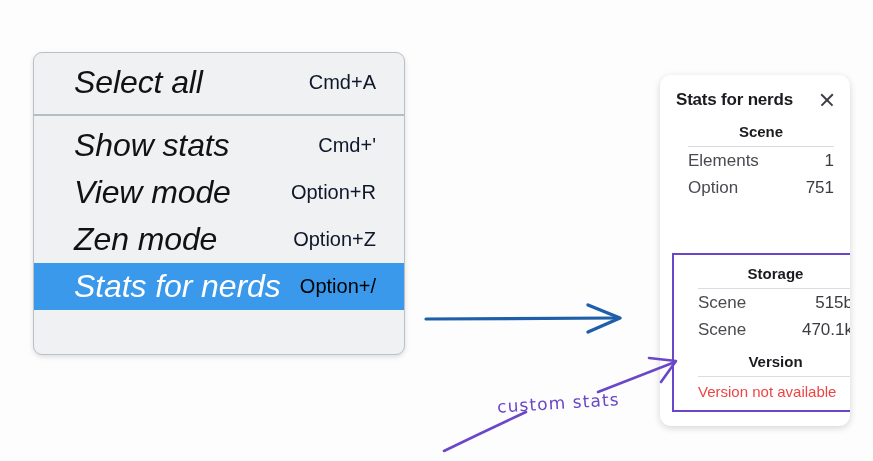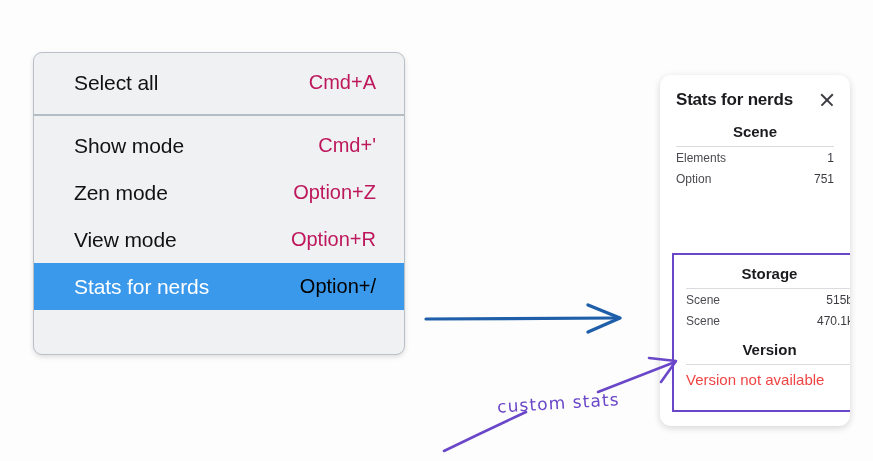--- a/index.html
+++ b/index.html
@@ -39,29 +39,30 @@
   .menu-item {
     position: relative;
     height: 47px;
     display: flex;
     align-items: center;
     padding: 0 28px 0 40px;
     box-sizing: border-box;
     cursor: default;
   }
   .menu-item .label {
-    font-size: 21px;
+    font-size: 32px;
     color: #121212;
     letter-spacing: -0.1px;
     white-space: nowrap;
+    font-style: italic;
   }
   .menu-item .shortcut {
     margin-left: auto;
     font-size: 20px;
-    color: #be185d;
+    color: #0f172a;
     white-space: nowrap;
   }
   .menu-item.selected { background: #3b99ec; }
   .menu-item.selected .label { color: #ffffff; }
   .menu-item.selected .shortcut { color: #000000; }
 
   
   #stats-panel {
     position: absolute;
     left: 660px;
@@ -101,38 +102,39 @@
     top: 8px;
     width: 16px;
     height: 1.6px;
     background: #3c3c42;
   }
   .close-icon::before { transform: rotate(45deg); }
   .close-icon::after  { transform: rotate(-45deg); }
 
   .section {
     padding: 0 16px;
+    margin-left: 12px;
   }
   .section-title {
     text-align: center;
     font-size: 15px;
     font-weight: bold;
     color: #1b1b1f;
     padding: 10px 0 6px 0;
   }
   .section-rule {
     height: 1px;
     background: #dcdce0;
     width: 100%;
   }
   .stat-row {
     display: flex;
     align-items: center;
     justify-content: space-between;
-    font-size: 12px;
+    font-size: 17px;
     color: #4a4a50;
     padding: 4px 0 3px 0;
   }
   .stat-row .val { color: #3b3b41; }
   .stat-note {
     font-size: 15px;
     color: #ef4444;
     padding: 6px 0 4px 0;
     white-space: nowrap;
   }
@@ -180,30 +182,30 @@
       <div class="menu-item">
         <span class="label">Select all</span>
         <span class="shortcut">Cmd+A</span>
       </div>
     </div>
 
     <div class="menu-sep"></div>
 
     <div class="menu-group">
       <div class="menu-item">
-        <span class="label">Show mode</span>
+        <span class="label">Show stats</span>
         <span class="shortcut">Cmd+'</span>
+      </div>
+      <div class="menu-item">
+        <span class="label">View mode</span>
+        <span class="shortcut">Option+R</span>
       </div>
       <div class="menu-item">
         <span class="label">Zen mode</span>
         <span class="shortcut">Option+Z</span>
-      </div>
-      <div class="menu-item">
-        <span class="label">View mode</span>
-        <span class="shortcut">Option+R</span>
       </div>
       <div class="menu-item selected">
         <span class="label">Stats for nerds</span>
         <span class="shortcut">Option+/</span>
       </div>
     </div>
   </div>
 
   <div id="stats-panel">
 

